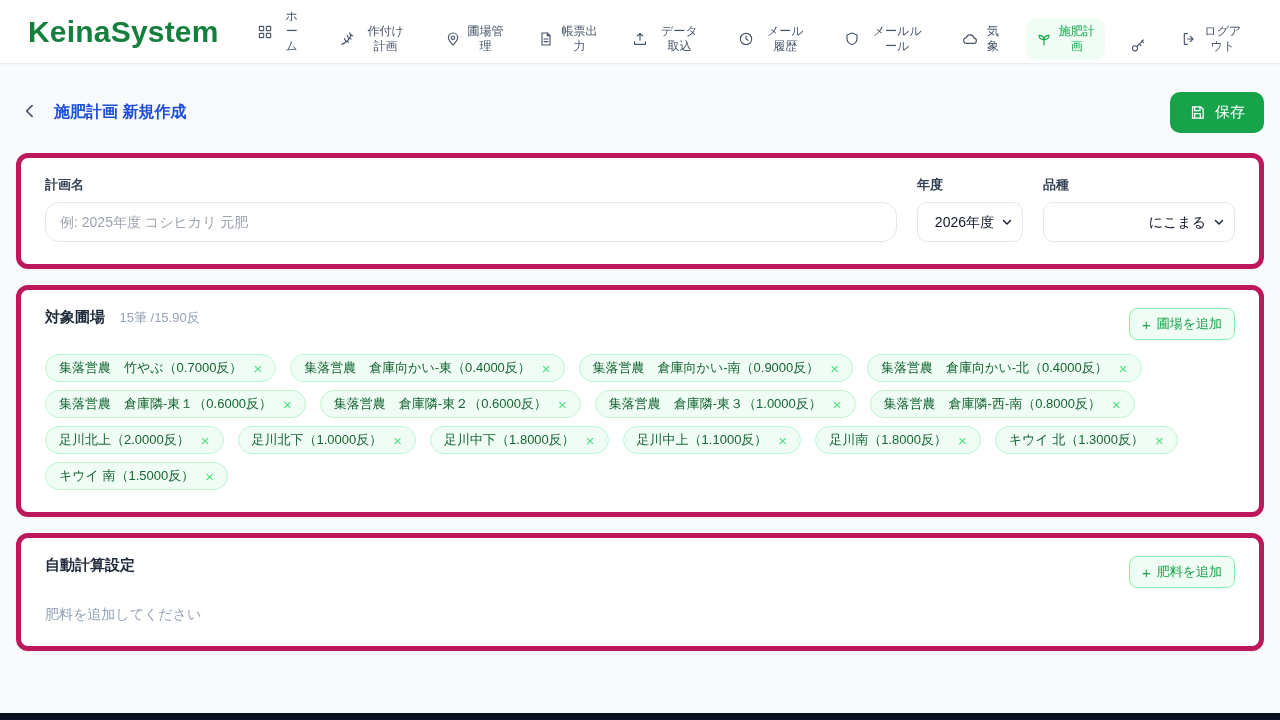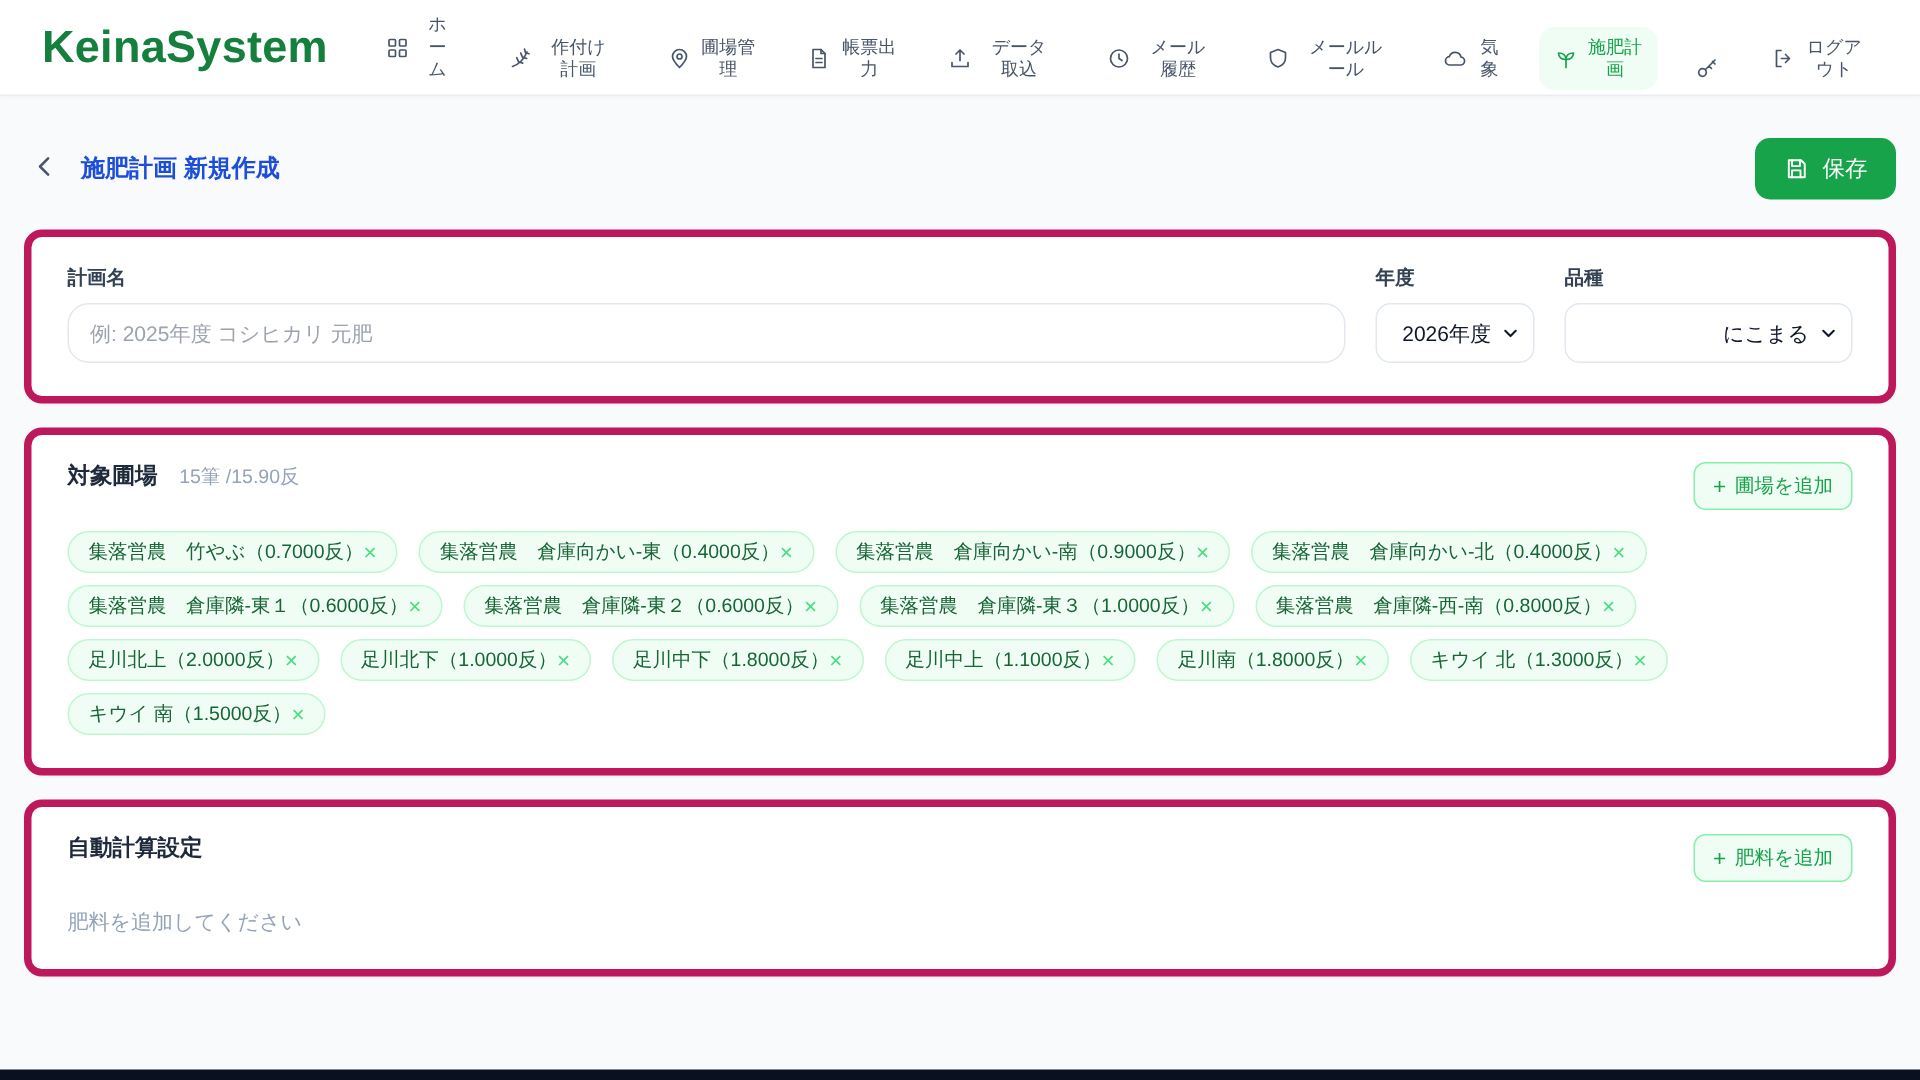--- a/index.html
+++ b/index.html
@@ -84,21 +84,21 @@
   .sec-summary{margin-left:10px;font-size:13px;color:var(--text_muted)}
   .add-btn{
     display:inline-flex;align-items:center;gap:6px;
     background:var(--accent_bg);border:1px solid var(--accent_border);
     color:var(--accent);border-radius:8px;padding:6px 12px;font-size:13px;
     cursor:pointer;font-family:inherit;white-space:nowrap;
   }
   .plus-glyph{font-size:15px;line-height:1;font-weight:400}
   .tags{margin-top:14px;display:flex;flex-wrap:wrap;gap:8px 14px}
   .tag{
-    display:inline-flex;align-items:center;
+    display:inline-flex;align-items:center;gap:11px;
     background:var(--accent_bg);border:1px solid var(--tag_border);
     border-radius:999px;padding:4px 13px;font-size:13px;color:var(--tag_text);
     white-space:nowrap;
   }
   .tag-close{color:#4ade80;font-size:15px;line-height:1;cursor:pointer}
   .empty-text{margin-top:18px;font-size:14px;color:var(--text_muted)}
   .bottom-bar{position:fixed;left:0;right:0;bottom:0;height:7px;background:#0b1020}
 </style>
 </head>
 <body>

